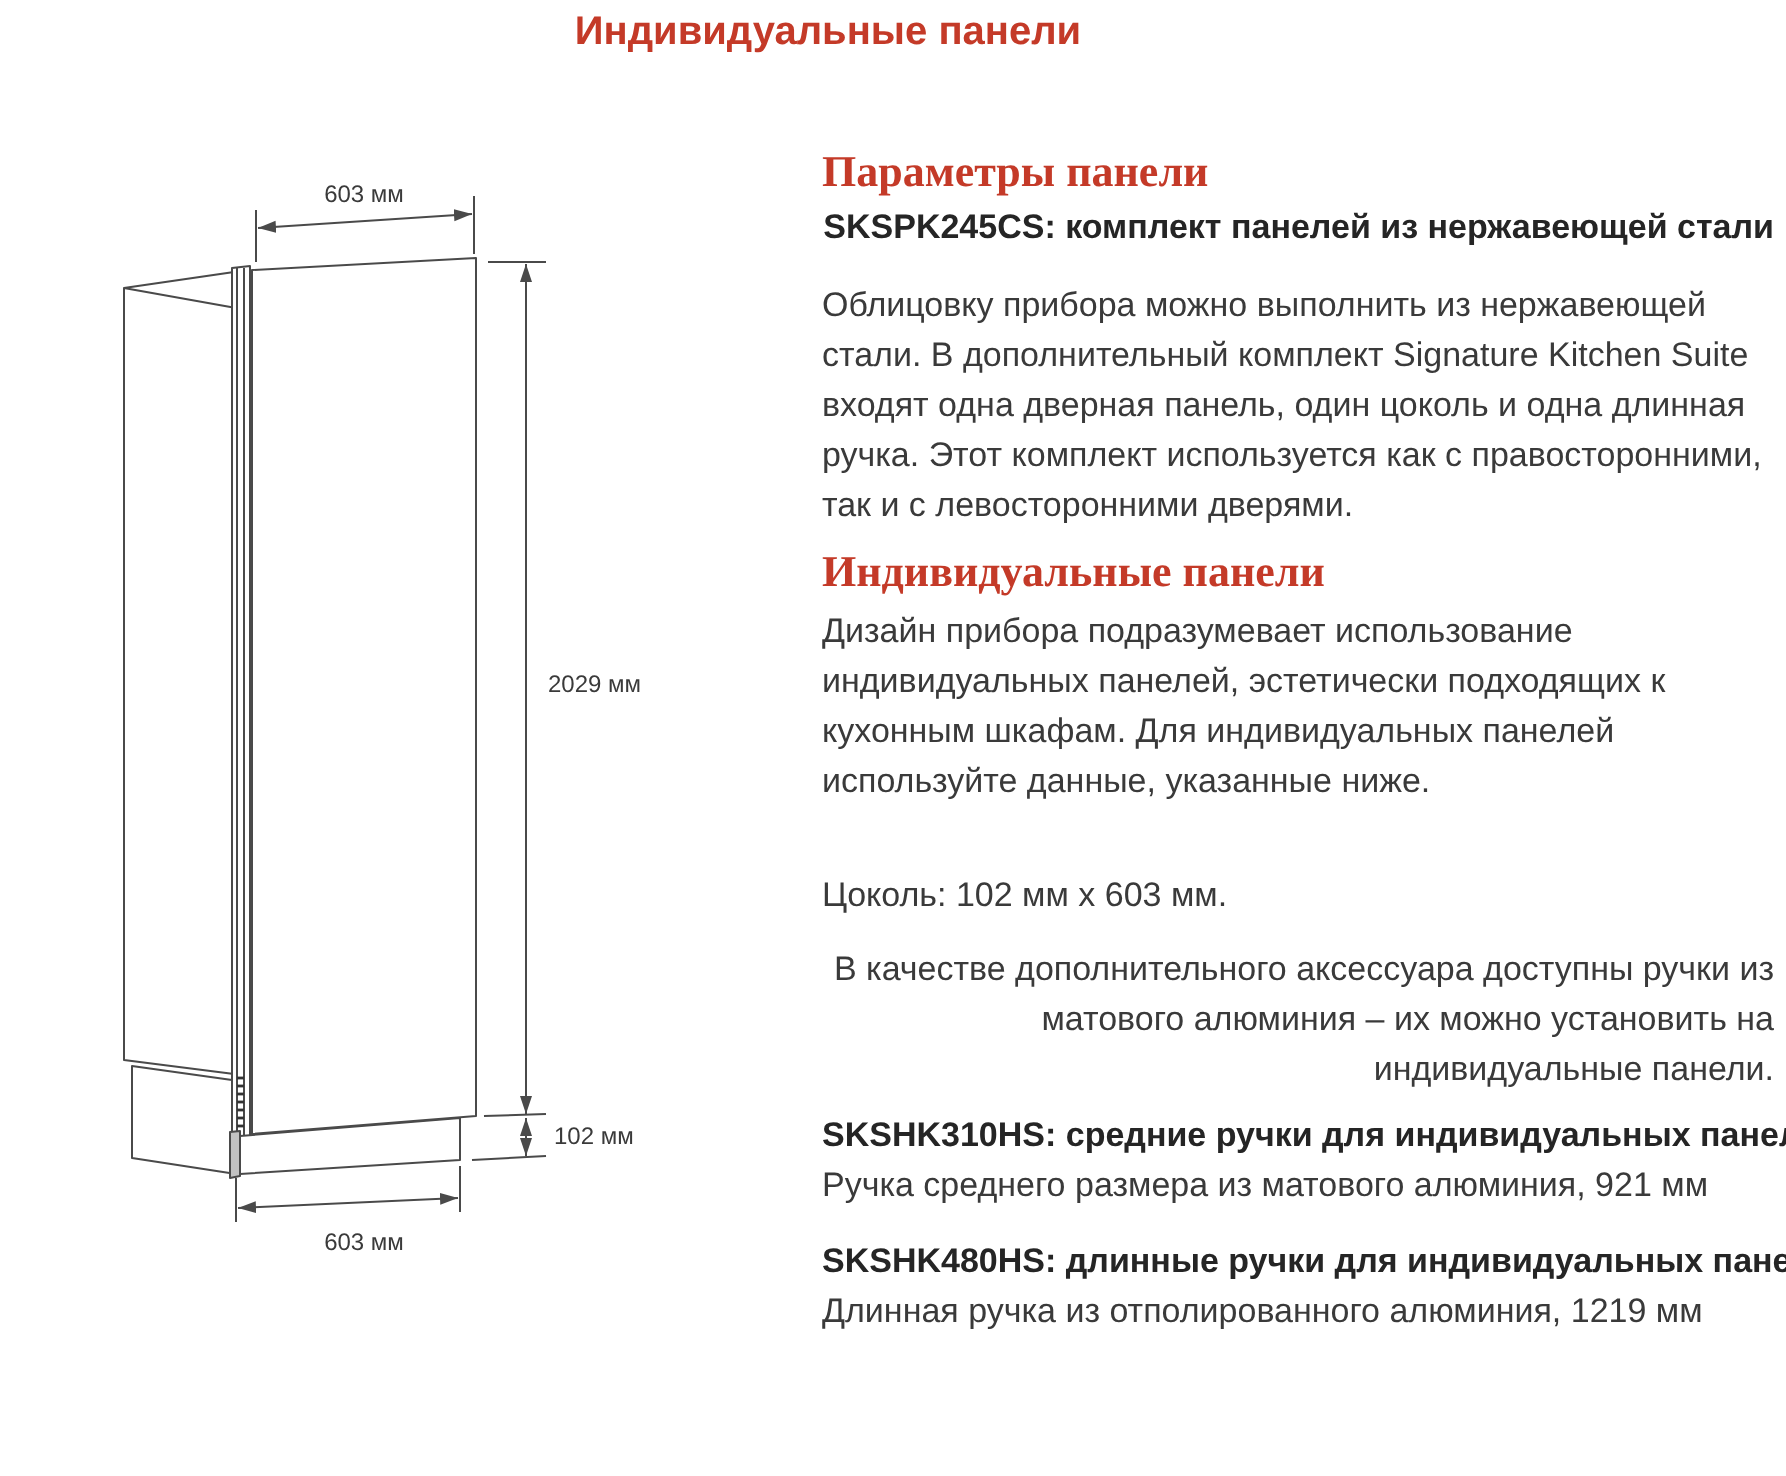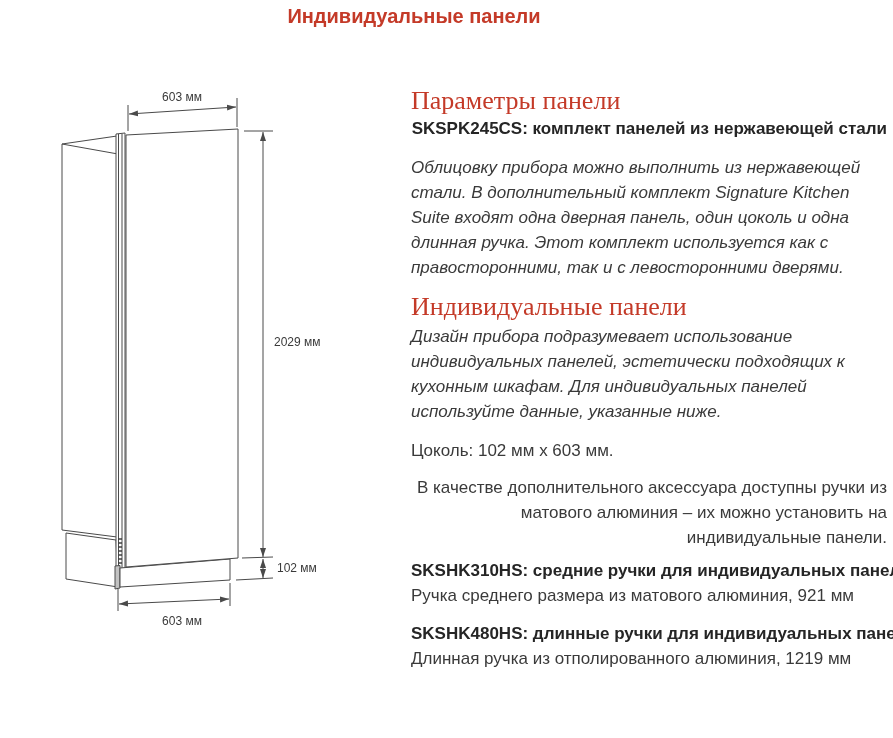--- a/index.html
+++ b/index.html
@@ -13,28 +13,28 @@
     position:absolute; top:5px; left:0; width:828px; text-align:center;
     font-size:20px; font-weight:bold; color:var(--accent);
   }
   .diagram-wrap { position:absolute; left:30px; top:80px; width:360px; height:560px; }
   .dim-label { font-size:12px; fill:var(--text); font-family:"Liberation Sans", sans-serif; }
   .content {
     position:absolute; left:411px; top:74px; width:476px;
     font-size:17px; line-height:25px;
   }
   h2.section-heading {
-    font-family:"Liberation Serif", serif; font-size:26px; line-height:24px;
-    color:var(--accent); font-weight:normal; margin:15px 0 5px 0;
+    font-family:"Liberation Serif", serif; font-size:22px; line-height:24px;
+    color:var(--accent); font-weight:bold; margin:0 0 5px 0;
   }
   .subhead {
     font-weight:bold; color:#252525; font-size:17px; line-height:22px;
     margin:0 0 15px 0; white-space:nowrap;text-align:right;
   }
-  p.body-par { margin:0 0 8px 0;font-style:italic; }
+  p.body-par { margin:0 0 8px 0; }
   p.body-par.last { margin-bottom:9px; }
   p.spec { margin:0 0 12px 0; white-space:nowrap; }
   p.spec-par { margin:0 0 8px 0;text-align:right; }
   .product { margin:0 0 13px 0; }
   .product-name { font-weight:bold; color:#252525; white-space:nowrap; }
   .product-desc { white-space:nowrap; }
 </style>
 </head>
 <body>
 
@@ -108,21 +108,21 @@
     <text class="dim-label" x="152" y="545" text-anchor="middle">603 мм</text>
   </svg>
 </div>
 
 <div class="content">
   <h2 class="section-heading">Параметры панели</h2>
   <div class="subhead">SKSPK245CS: комплект панелей из нержавеющей стали</div>
   <p class="body-par last">Облицовку прибора можно выполнить из нержавеющей стали. В дополнительный комплект Signature Kitchen Suite входят одна дверная панель, один цоколь и одна длинная ручка. Этот комплект используется как с правосторонними, так и с левосторонними дверями.</p>
 
   <h2 class="section-heading">Индивидуальные панели</h2>
-  <p class="body-par" style="margin-bottom:14px;">Дизайн прибора подразумевает использование индивидуальных панелей, эстетически подходящих к кухонным шкафам. Для индивидуальных панелей используйте данные, указанные ниже.</p>
+  <p class="body-par" style="margin-bottom:32px;">Дизайн прибора подразумевает использование индивидуальных панелей, эстетически подходящих к кухонным шкафам. Для индивидуальных панелей используйте данные, указанные ниже.</p>
 
   <p class="spec">Цоколь: 102 мм x 603 мм.</p>
   <p class="spec-par">В качестве дополнительного аксессуара доступны ручки из матового алюминия – их можно установить на индивидуальные панели.</p>
 
   <div class="product">
     <div class="product-name">SKSHK310HS: средние ручки для индивидуальных панелей</div>
     <div class="product-desc">Ручка среднего размера из матового алюминия, 921 мм</div>
   </div>
   <div class="product">
     <div class="product-name">SKSHK480HS: длинные ручки для индивидуальных панелей</div>

